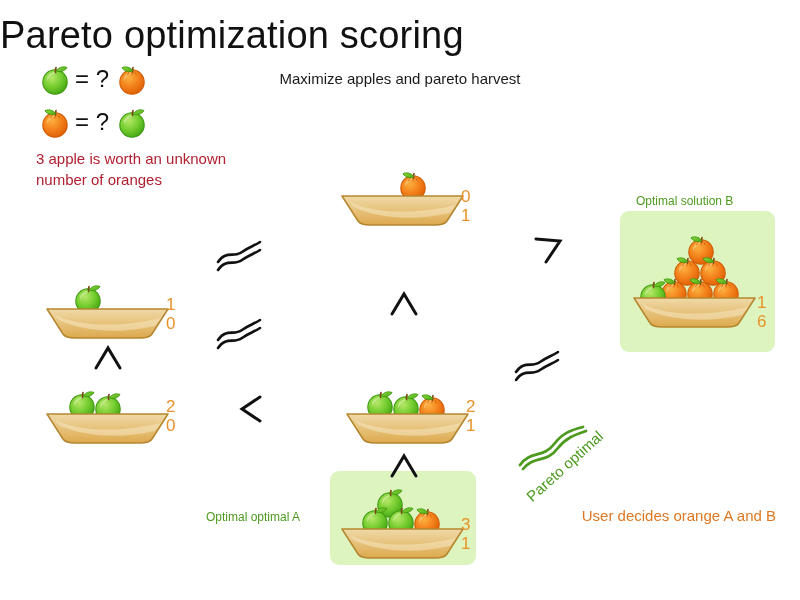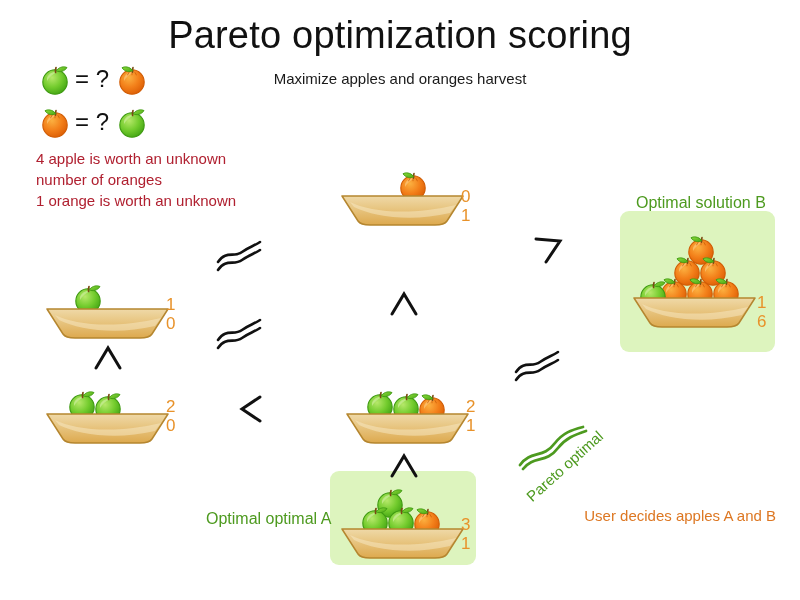--- a/index.html
+++ b/index.html
@@ -4,39 +4,39 @@
 <style>
   html,body{margin:0;padding:0;}
   body{
     width:800px;height:600px;overflow:hidden;background:#ffffff;
     font-family:"Liberation Sans", sans-serif;
     -webkit-font-smoothing:antialiased;
   }
   #stage{position:relative;width:800px;height:600px;}
   .abs{position:absolute;}
   .title{
-    left:0;top:14px;width:800px;text-align:center;
+    left:0;top:14px;width:800px;text-align:left;
     font-size:38px;color:#111111;letter-spacing:.2px;
   }
   .subtitle{
     left:200px;top:68px;width:400px;text-align:center;
     font-size:15px;color:#1a1a1a;line-height:21px;
   }
   .note-red{
     left:36px;top:148px;width:260px;
     font-size:15px;color:#b02030;line-height:21px;
   }
   .note-orange{
     left:480px;top:505px;width:296px;text-align:right;
     font-size:15px;color:#dd7722;line-height:22px;
   }
   .eq-row{display:flex;align-items:center;gap:2px;}
   .eq-sign{font-size:24px;color:#111;margin:0 4px 0 1px;}
   .panel-label{
-    font-size:16px;color:#4d9a1f;white-space:nowrap;
+    font-size:12px;color:#4d9a1f;white-space:nowrap;
   }
   .green-panel{
     background:#ddf4be;border-radius:9px;
   }
 
   
   .fruit{position:absolute;}
   .fruit svg{display:block;}
 
   
@@ -56,21 +56,21 @@
   }
 </style>
 </head>
 <body>
 
 <div id="stage">
 
   <div class="abs title">Pareto optimization scoring</div>
 
   <div class="abs subtitle">
-    <div>Maximize apples and oranges harvest</div>
+    <div>Maximize apples and pareto harvest</div>
   </div>
 
   <div class="abs" style="left:38px;top:62px;">
     <div class="eq-row">
       <span class="fruit" style="position:relative">
         <svg width="34" height="34" viewBox="0 0 34 34">
             <use href="#apple-sym" x="0" y="0"></use>
           </svg>
       </span>
       <span class="eq-sign">= ?</span>
@@ -92,23 +92,22 @@
       <span class="eq-sign">= ?</span>
       <span class="fruit" style="position:relative">
         <svg width="34" height="34" viewBox="0 0 34 34">
             <use href="#apple-sym" x="0" y="0"></use>
           </svg>
       </span>
     </div>
   </div>
 
   <div class="abs note-red">
-    <div>4 apple is worth an unknown</div>
+    <div>3 apple is worth an unknown</div>
     <div>number of oranges</div>
-    <div>1 orange is worth an unknown</div>
   </div>
 
   <div class="abs green-panel" style="left:620px;top:211px;width:155px;height:141px;"></div>
   <div class="abs panel-label" style="left:636px;top:194px;">Optimal solution B</div>
 
   <div class="abs green-panel" style="left:330px;top:471px;width:146px;height:94px;"></div>
   <div class="abs panel-label" style="left:206px;top:510px;">Optimal optimal A</div>
 
   <div class="bowl-wrap" style="left:340px;top:168px;width:125px;height:55px;">
     <div class="fruits">
@@ -325,21 +324,21 @@
 
   <div class="glyph" style="left:517px;top:425px;">
     <svg width="72" height="44" viewBox="0 0 72 44">
       <path d="M3 40 C14 25, 26 34, 38 18 C46 8, 54 5, 66 2" stroke="#4d9a1f" stroke-width="2.8" fill="none" stroke-linecap="round"></path>
       <path d="M6 44 C17 30, 29 39, 41 23 C49 13, 57 10, 69 6" stroke="#4d9a1f" stroke-width="2.8" fill="none" stroke-linecap="round"></path>
     </svg>
   </div>
   <div class="pareto-tag" style="left:523px;top:492px;">Pareto optimal</div>
 
   <div class="abs note-orange">
-    <div>User decides apples A and B</div>
+    <div>User decides orange A and B</div>
   </div>
 
   <svg width="0" height="0" style="position:absolute" aria-hidden="true">
     <defs>
       <radialGradient id="appleGrad" cx="38%" cy="32%" r="72%">
         <stop offset="0%" stop-color="#b6e86a"></stop>
         <stop offset="55%" stop-color="#74cc2e"></stop>
         <stop offset="100%" stop-color="#44a614"></stop>
       </radialGradient>
       <radialGradient id="orangeGrad" cx="38%" cy="32%" r="72%">

